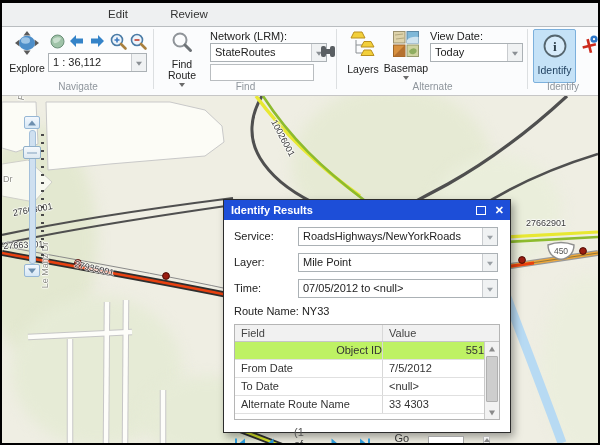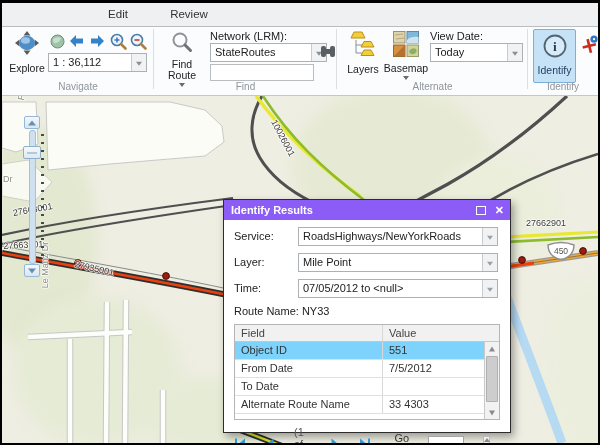--- a/index.html
+++ b/index.html
@@ -41,33 +41,33 @@
   .sl-up::after { border-left:4px solid transparent; border-right:4px solid transparent; border-bottom:5px solid #6d8faf; }
   .sl-down::after { border-left:4px solid transparent; border-right:4px solid transparent; border-top:5px solid #6d8faf; }
   .sl-track { position:absolute; left:27px; top:34px; width:7px; height:134px; background:#cfe0f0; border:1px solid #a4c0da; border-radius:3px; }
   .sl-ticks { position:absolute; left:39px; top:38px; width:3px; height:126px;
               background:repeating-linear-gradient(to bottom,#4a4a4a 0 2px,transparent 2px 8px); }
   .sl-handle { position:absolute; left:21px; top:50px; width:18px; height:13px; background:linear-gradient(#f5f9fc,#dde8f1); border:1px solid #8fafc9; border-radius:2px; }
   .sl-handle::after { content:""; position:absolute; left:3px; right:3px; top:5px; height:2px; background:#b4c8da; }
 
   
   .dialog { position:absolute; left:221px; top:103px; width:288px; height:234px; background:#fff; border:1px solid #2c2c2c; box-shadow:3px 4px 8px rgba(0,0,0,.35); }
-  .dlg-title { height:20px; background:#8b5cf6; display:flex; align-items:center; padding:0 6px 0 7px; }
+  .dlg-title { height:20px; background:#1d4ed8; display:flex; align-items:center; padding:0 6px 0 7px; }
   .dlg-title .t { color:#fff; font-size:11px; font-weight:bold; flex:1; }
   .dlg-max { width:10px; height:9px; border:1.5px solid #fff; margin-right:9px; }
   .dlg-close { color:#fff; font-size:11px; font-weight:bold; line-height:10px; }
   .frow { display:flex; margin:7px 12px 0 10px; }
   .frow .fl { width:64px; font-size:11px; color:#222; padding-top:3px; }
   .frow .combo { position:relative; flex:1; height:19px; }
   .frow .combo .dd::after { border-top-color:#9aa0a5; }
   .rname { margin:7px 10px 0 10px; font-size:11px; color:#222; }
   .tbl { position:relative; margin:7px 10px 0 10px; width:266px; height:96px; border:1px solid #b5b5b5; background:#fff; overflow:hidden; }
   .trow { display:flex; height:18px; font-size:11px; color:#333; border-bottom:1px solid #e0e0e0; }
   .trow.hdr { height:17px; background:#f1f1f1; font-weight:normal; color:#444; border-bottom:1px solid #c6c6c6; }
-  .trow.sel { background:#7dd3fc; }
+  .trow.sel { background:#bef264;text-align:right; }
   .trow .c1 { width:148px; padding:2px 0 0 6px; border-right:1px solid #d8d8d8; overflow:hidden; white-space:nowrap; }
   .trow .c2 { width:101px; padding:2px 0 0 6px; overflow:hidden; white-space:nowrap; }
   .trow.partial { height:6px; }
   .vscroll { position:absolute; right:0; top:17px; bottom:0; width:15px; background:#f2f2f2; border-left:1px solid #c9c9c9; }
   .vs-btn { position:absolute; left:0; width:14px; height:13px; background:#f2f2f2; }
   .vs-btn::after { content:""; position:absolute; left:50%; top:50%; transform:translate(-50%,-50%); }
   .vs-up::after { border-left:3.5px solid transparent; border-right:3.5px solid transparent; border-bottom:5px solid #8a8a8a; }
   .vs-down::after { border-left:3.5px solid transparent; border-right:3.5px solid transparent; border-top:5px solid #8a8a8a; }
   .vs-thumb { position:absolute; left:1px; top:14px; width:12px; height:46px; background:#cdcdcd; border:1px solid #b0b0b0; border-radius:1px; }
   .pager { display:flex; align-items:center; justify-content:flex-end; margin:6px 20px 0 10px; gap:19px; }
@@ -353,20 +353,21 @@
         <div class="trow sel">
           <span class="c1">Object ID</span>
           <span class="c2">551</span>
         </div>
         <div class="trow">
           <span class="c1">From Date</span>
           <span class="c2">7/5/2012</span>
         </div>
         <div class="trow">
           <span class="c1">To Date</span>
+          <span class="c2">&lt;null&gt;</span>
         </div>
         <div class="trow">
           <span class="c1">Alternate Route Name</span>
           <span class="c2">33 4303</span>
         </div>
         <div class="trow partial"></div>
         <div class="vscroll">
           <div class="vs-btn vs-up" style="top:0;"></div>
           <div class="vs-thumb"></div>
           <div class="vs-btn vs-down" style="bottom:0;"></div>

